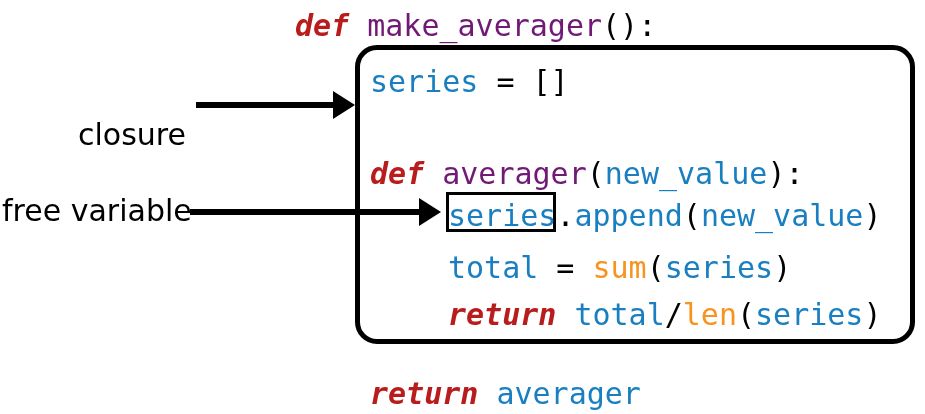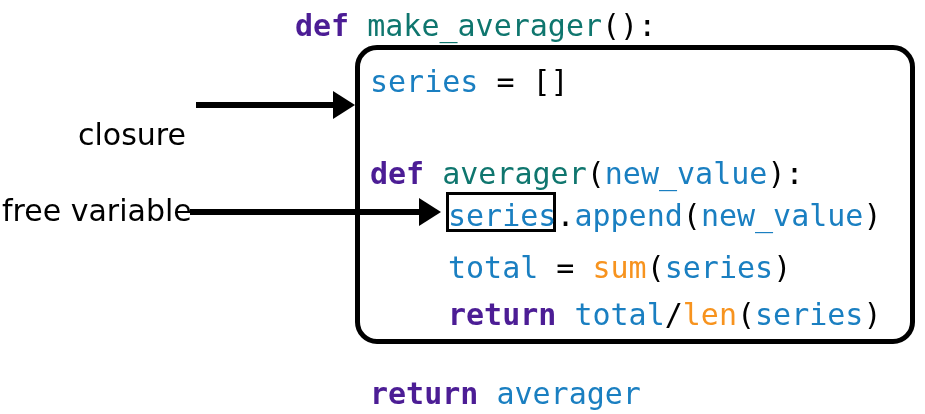--- a/index.html
+++ b/index.html
@@ -23,22 +23,22 @@
   }
 
   
   .code {
     font-family: "DejaVu Sans Mono", monospace;
     font-size: 30px;
     line-height: 47px;
     white-space: pre;
     letter-spacing: 0px;
   }
-  .kw   { color: #4c1d95; font-weight: bold; }
-  .fn   { color: #0f766e; }
+  .kw   { color: #b91c1c; font-weight: bold; font-style: italic; }
+  .fn   { color: #701a75; }
   .var  { color: #1a7fc1; }
   .bi   { color: #f7931e; }
   .pun  { color: #000000; }
 
   
   #def-header {
     position: absolute;
     left: 295px;
     top: 2px;
   }

